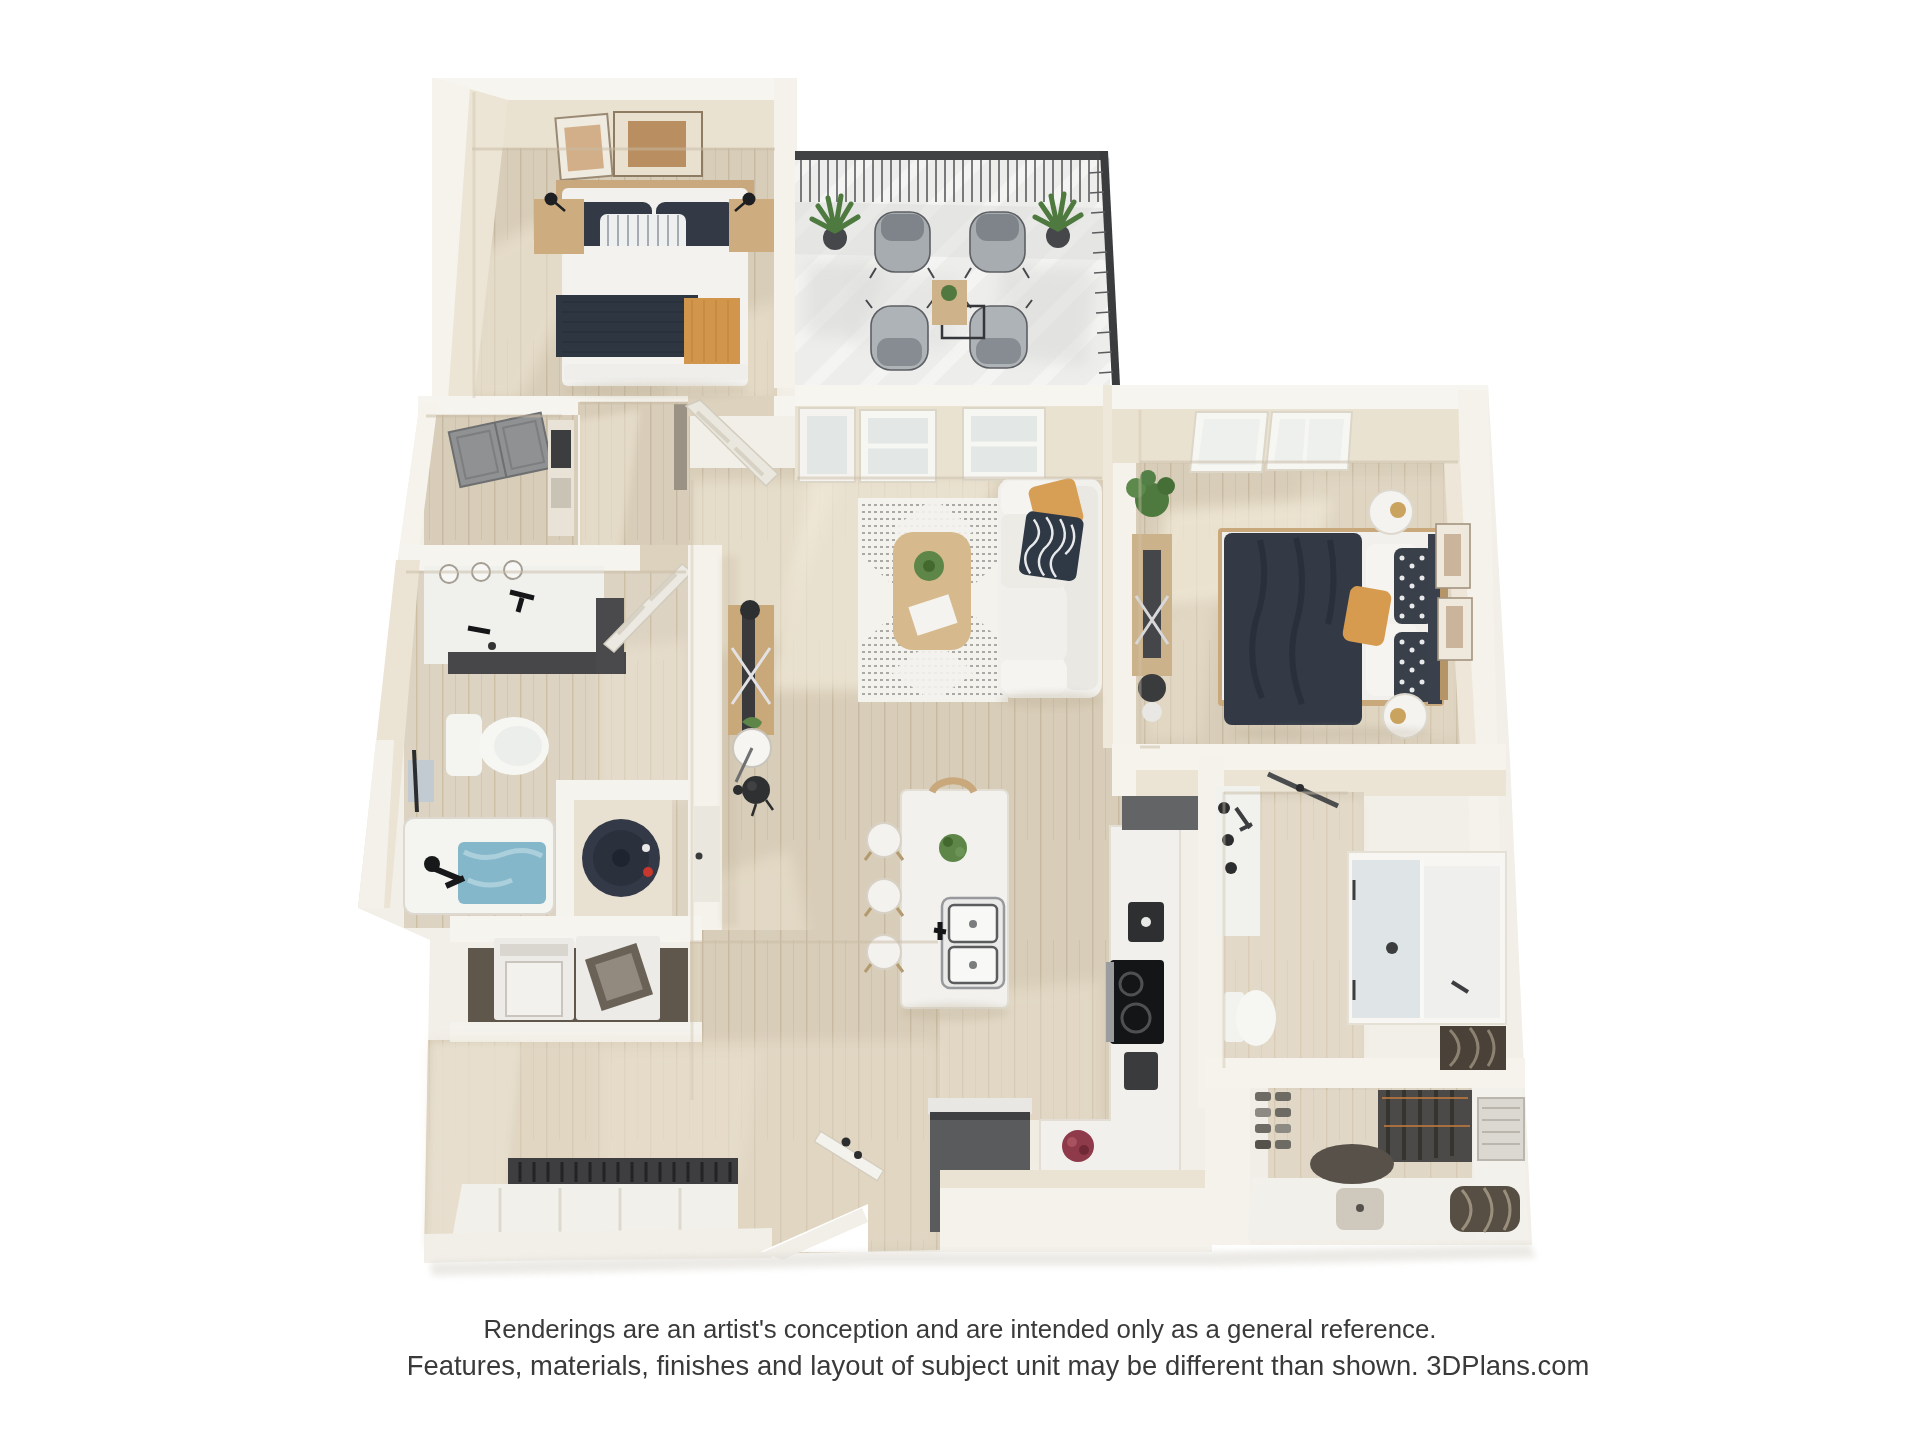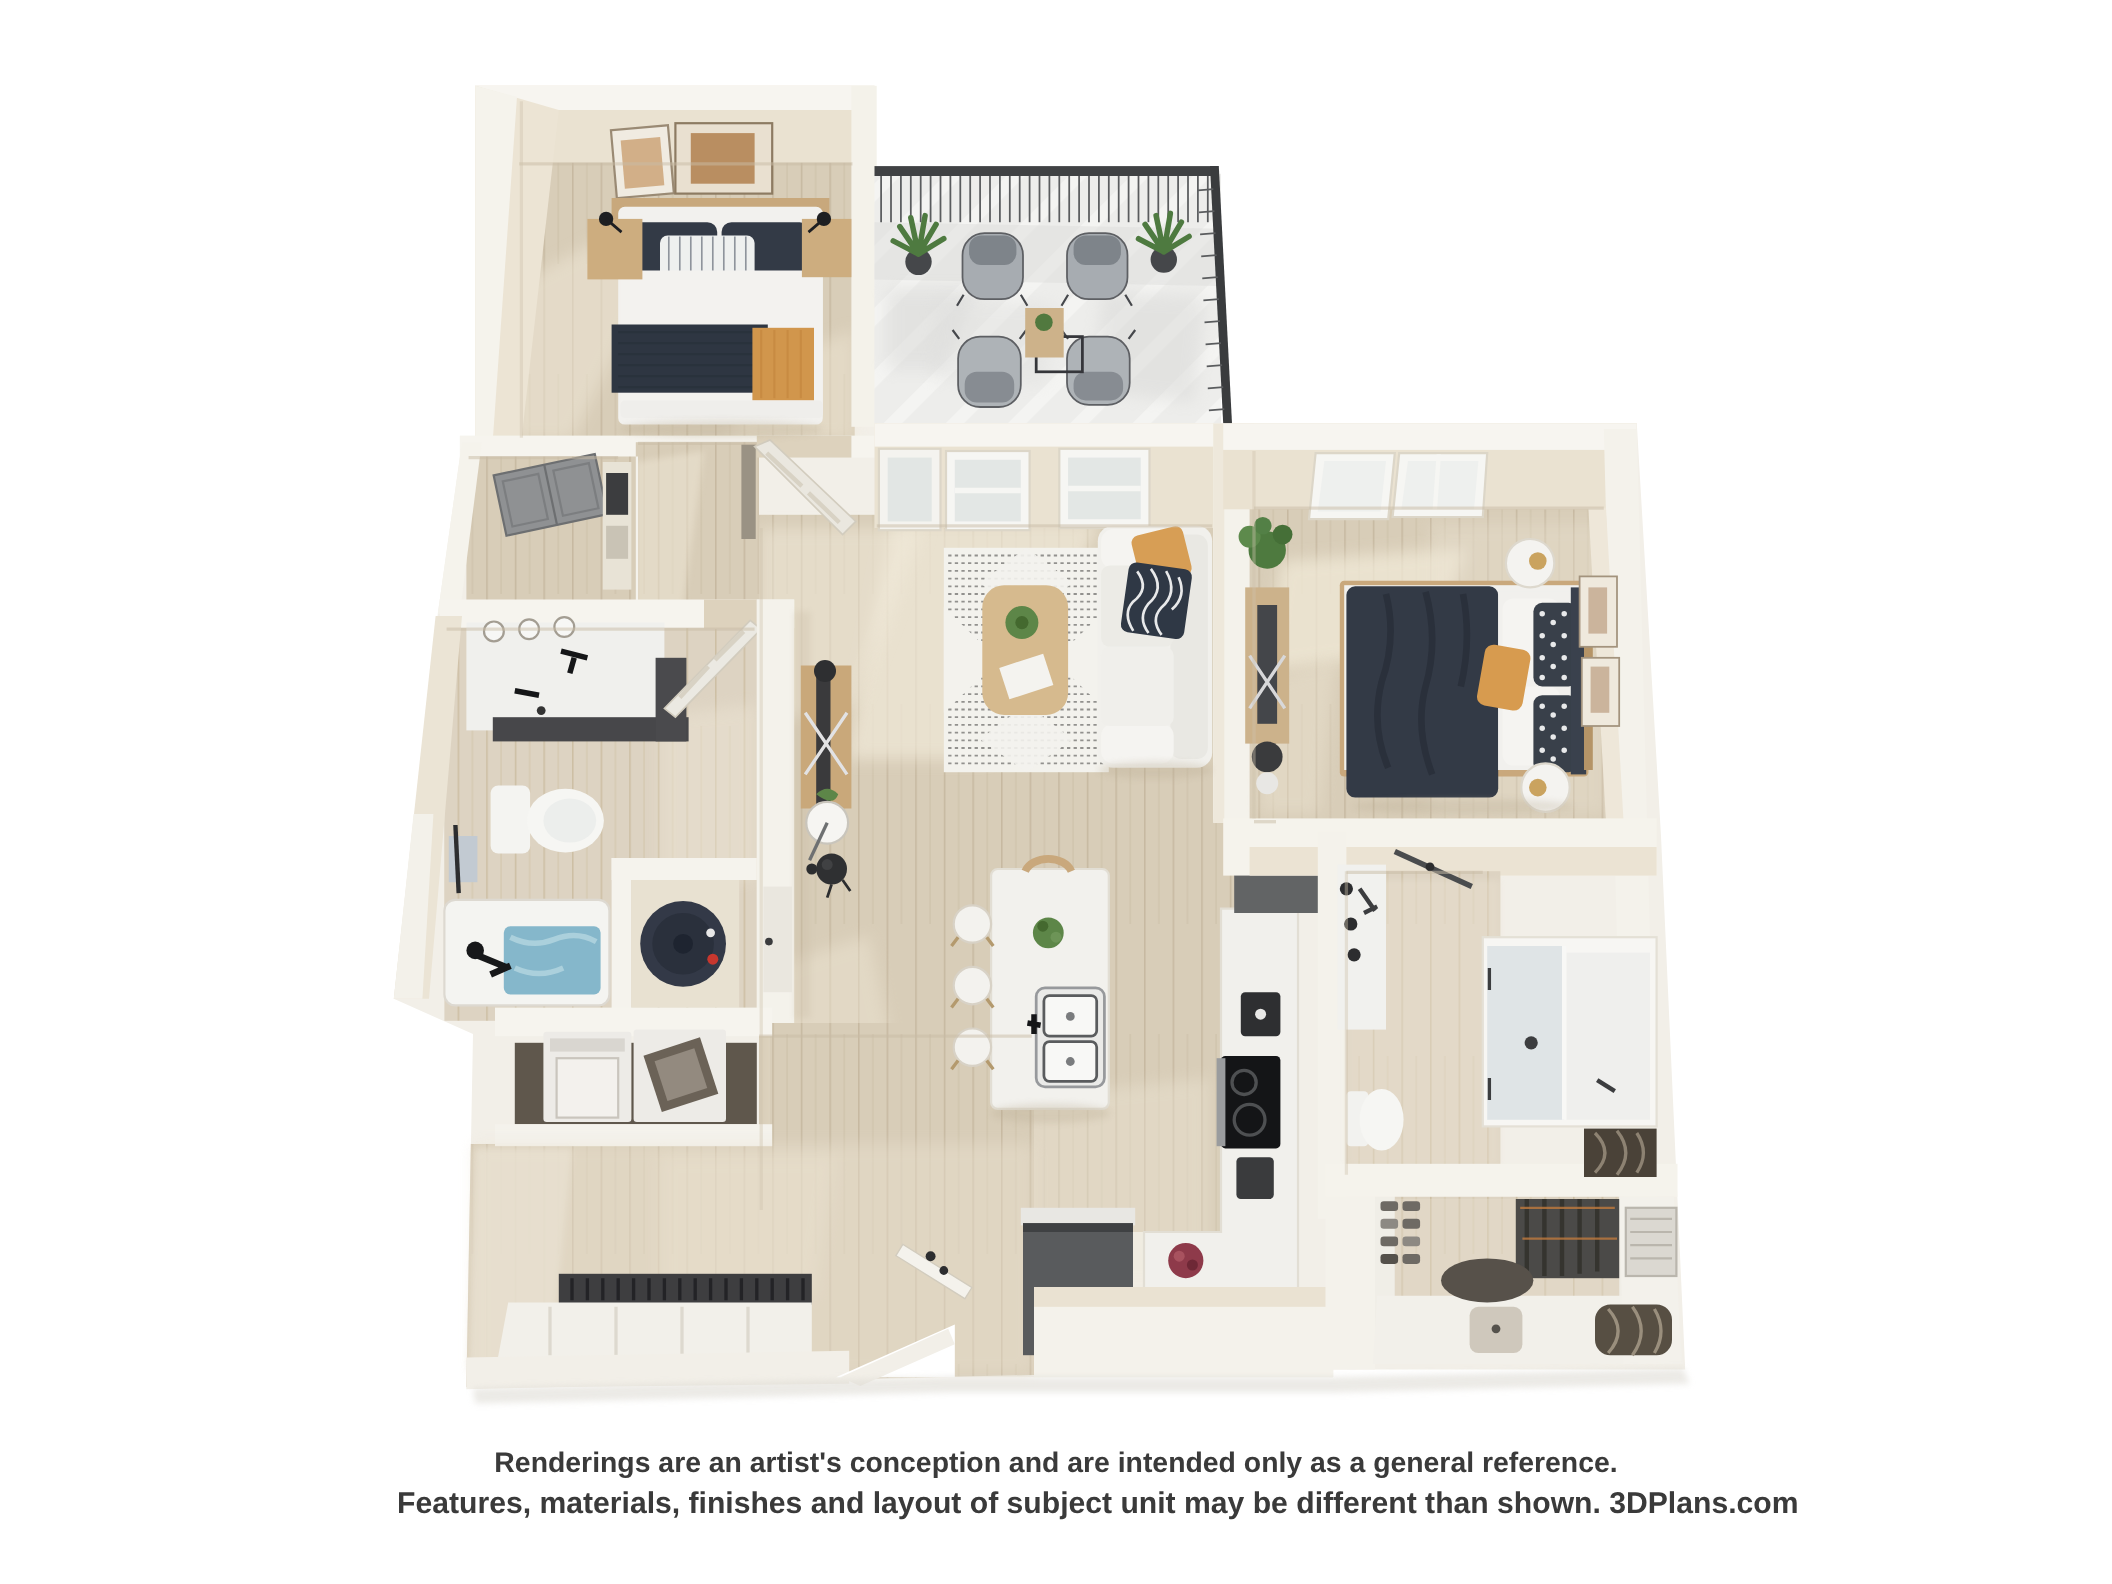--- a/index.html
+++ b/index.html
@@ -1,17 +1,17 @@
 <!DOCTYPE html>
 <html><head>
 <meta charset="utf-8">
 <style>
 html,body{margin:0;padding:0;background:#ffffff;}
 #stage{position:relative;width:1920px;height:1440px;background:#ffffff;overflow:hidden;
-font-family:"Liberation Sans", sans-serif;font-weight:bold;}
+font-family:"Liberation Sans", sans-serif;}
 svg{position:absolute;left:0;top:0;}
 </style>
 </head>
 <body>
 <div id="stage">
 <svg width="1920" height="1440" viewBox="0 0 1920 1440">
 <defs>
 <pattern id="pv" width="26" height="300" patternUnits="userSpaceOnUse">
   <rect width="26" height="300" fill="#d8cdb8"></rect>
   <rect x="0" width="1.4" height="300" fill="#c7b9a1"></rect>

